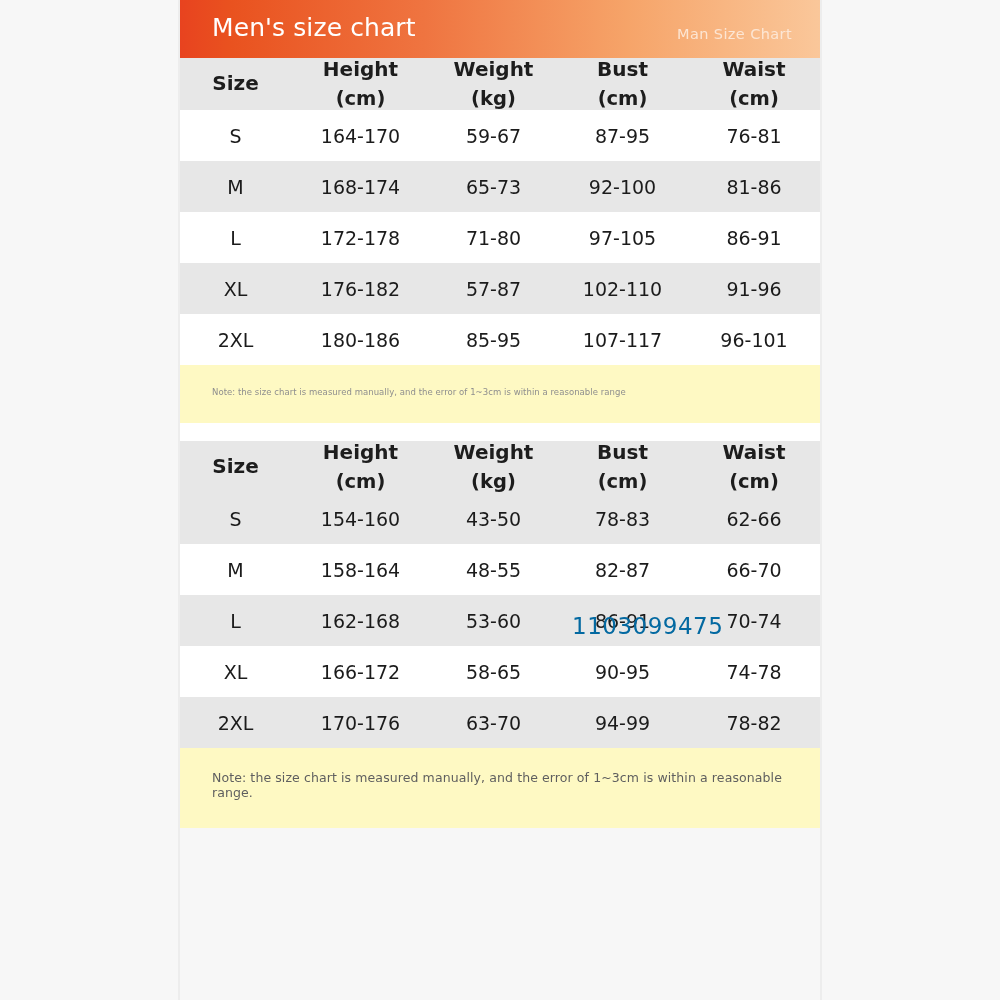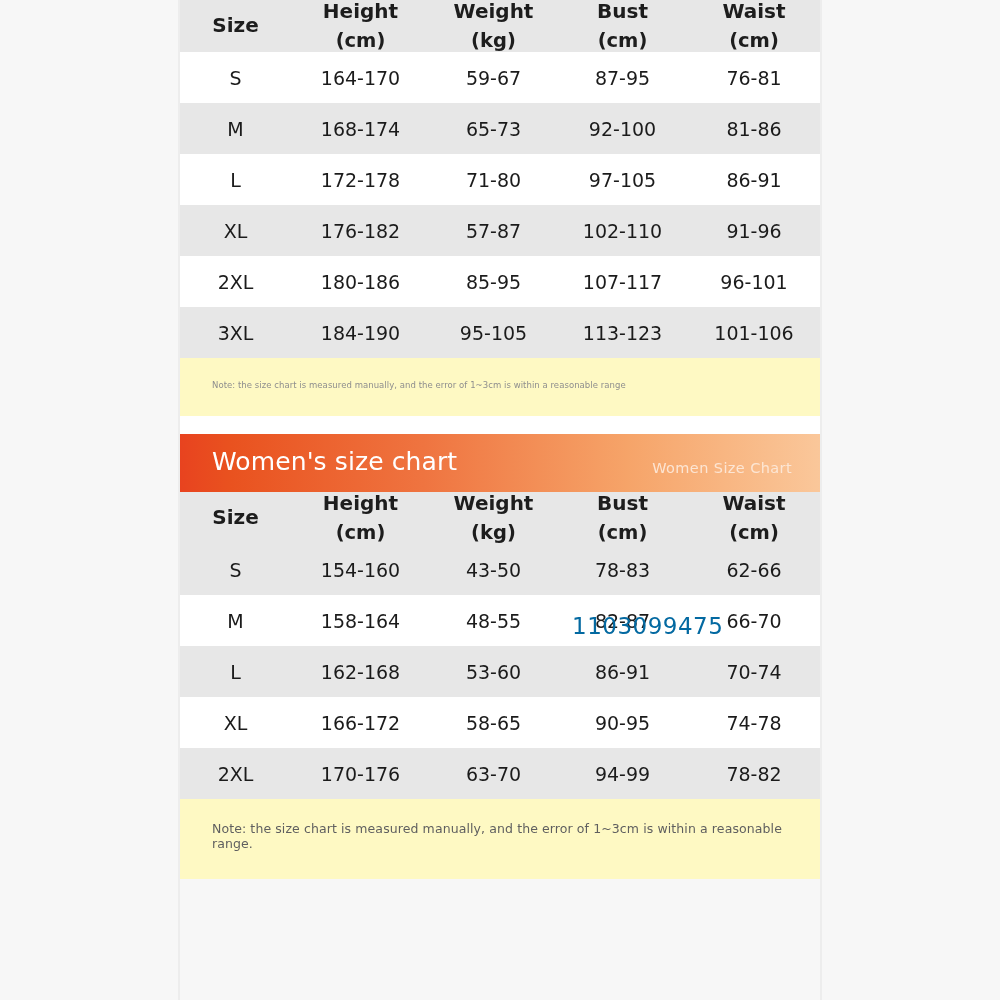--- a/index.html
+++ b/index.html
@@ -148,20 +148,24 @@
 <body>
 
 <div class="page">
 
   <div class="rail rail-left"></div>
   <div class="rail rail-right"></div>
 
   <div class="content">
 
     <div class="chart">
+      <div class="chart-header">
+        <span class="chart-title">Men's size chart</span>
+        <span class="chart-subtitle">Man Size Chart</span>
+      </div>
 
       <table class="size-table">
         <colgroup>
           <col class="c-size">
             <col class="c-height">
             <col class="c-weight">
             <col class="c-bust">
             <col class="c-waist">
         </colgroup>
         <thead>
@@ -216,40 +220,29 @@
             <td>102-110</td>
             <td>91-96</td>
           </tr>
           <tr class="row-odd">
             <td class="size-cell">2XL</td>
             <td>180-186</td>
             <td>85-95</td>
             <td>107-117</td>
             <td>96-101</td>
           </tr>
-          <tr class="row-even">
-            <td class="size-cell">3XL</td>
-            <td>184-190</td>
-            <td>95-105</td>
-            <td>113-123</td>
-            <td>101-106</td>
-          </tr>
         </tbody>
       </table>
 
       <div class="note">Note: the size chart is measured manually, and the error of 1~3cm is within a reasonable range</div>
     </div>
 
     <div class="spacer-white"></div>
 
     <div class="chart">
-      <div class="chart-header">
-        <span class="chart-title">Women's size chart</span>
-        <span class="chart-subtitle">Women Size Chart</span>
-      </div>
 
       <table class="size-table">
         <colgroup>
           <col class="c-size">
             <col class="c-height">
             <col class="c-weight">
             <col class="c-bust">
             <col class="c-waist">
         </colgroup>
         <thead>

